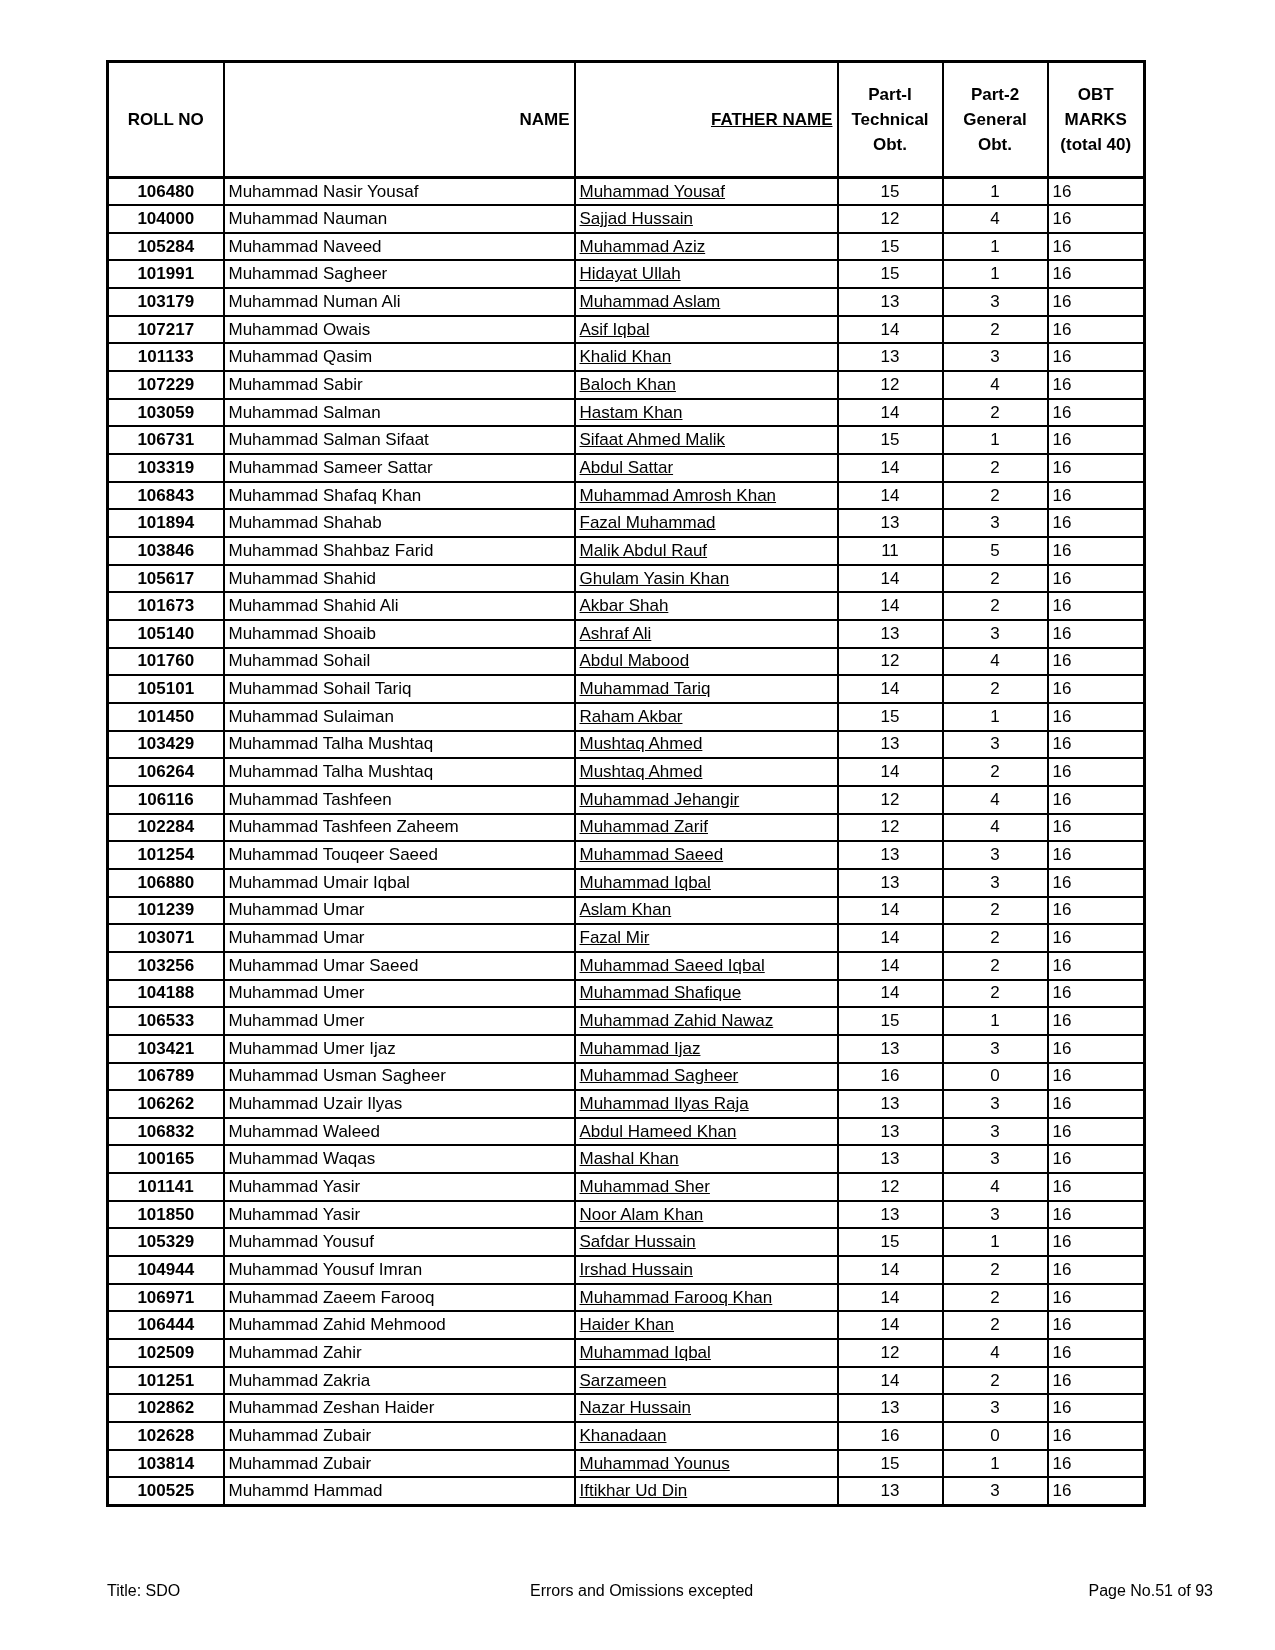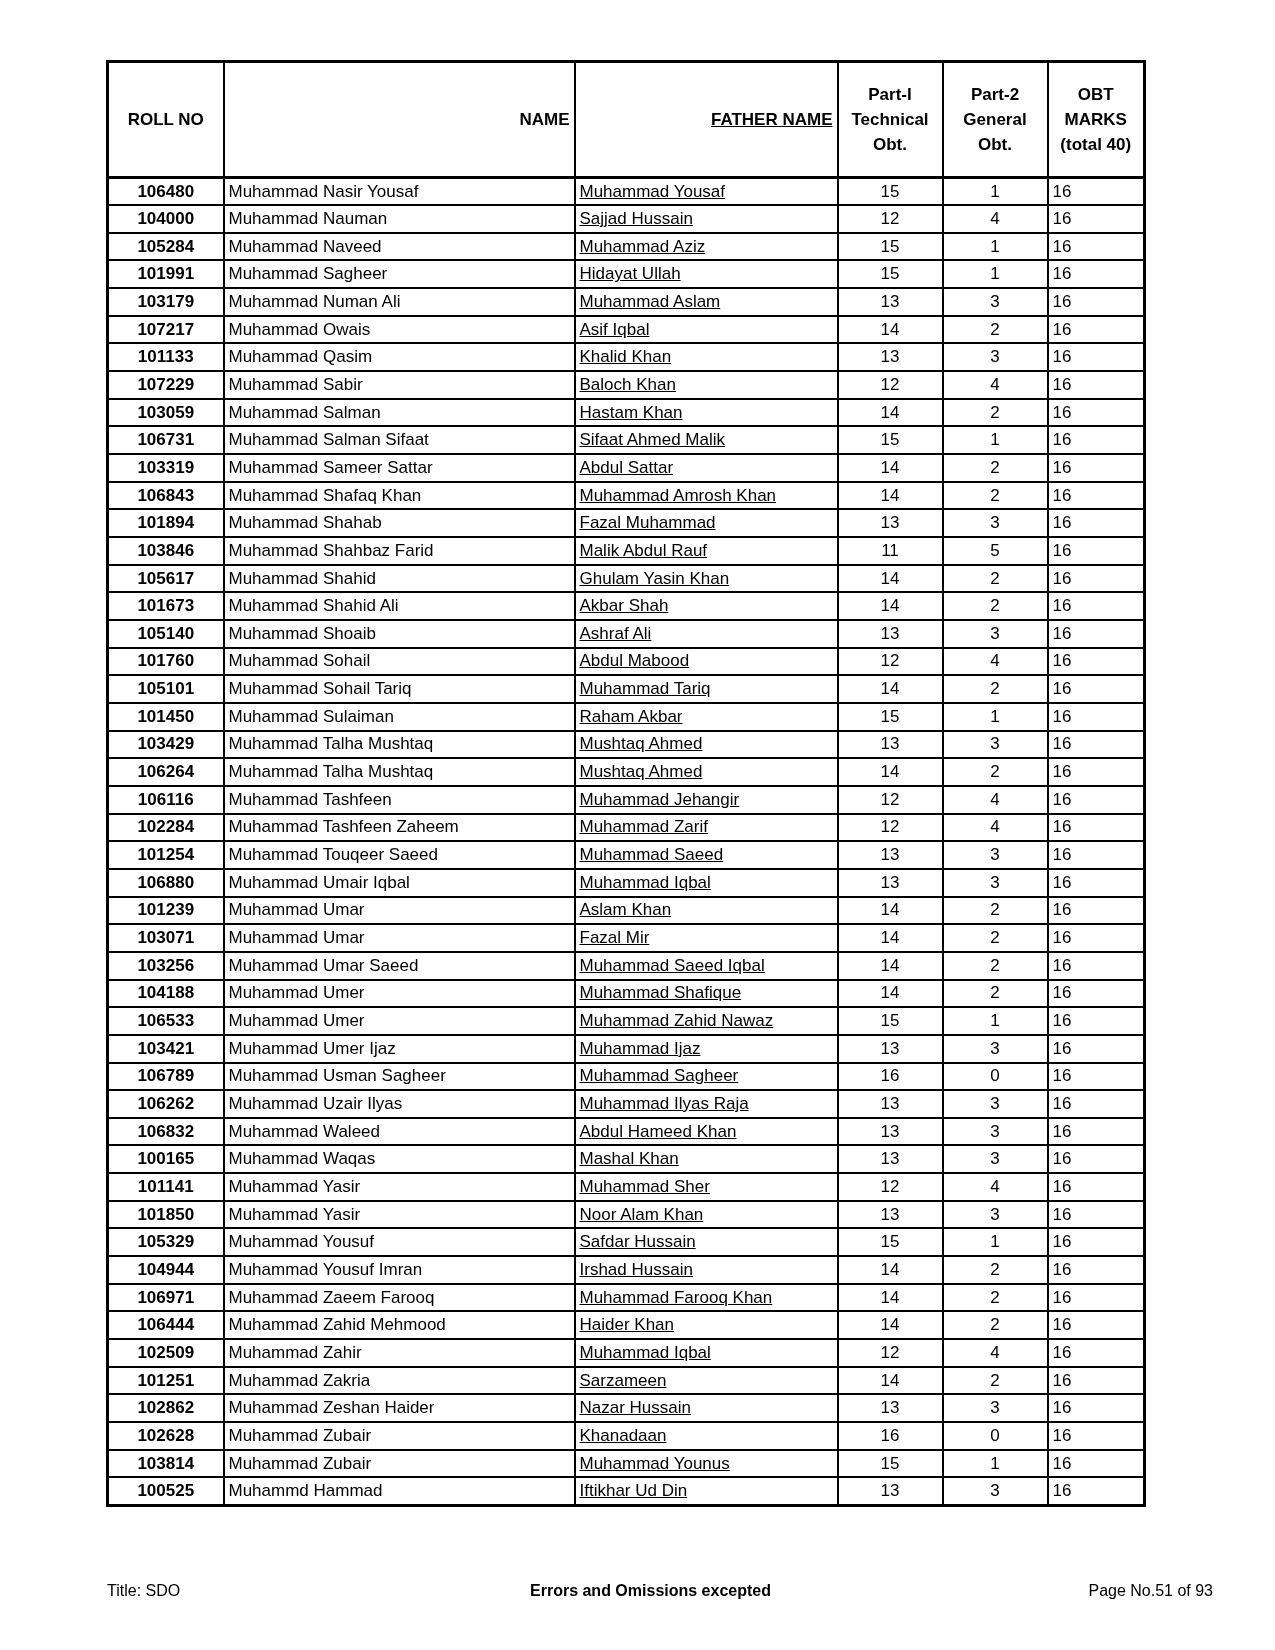--- a/index.html
+++ b/index.html
@@ -25,21 +25,21 @@
   .results-table tbody td { height: 27.66px; font-size: 17px; line-height: 20px; }
   .c-roll { width: 116px; text-align: center; }
   .c-name { width: 351px; text-align: left; }
   .c-father { width: 263px; text-align: left; text-decoration: underline; }
   .c-num { width: 105px; text-align: center; }
   .c-total { width: 97px; }
   th.c-name, th.c-father { text-align: right; }
   td.c-roll { font-weight: bold; }
   .footer { position: absolute; top: 1582px; left: 0; width: 1275px; height: 30px; font-size: 16px; }
   .footer .left { position: absolute; left: 107px; }
-  .footer .center { position: absolute; left: 530px; font-weight: bold; }
+  .footer .center { position: absolute; left: 530px; }
   .footer .right { position: absolute; right: 62px; }
 </style>
 </head>
 <body>
 
 <table class="results-table">
   <thead>
     <tr>
       <th class="c-roll">ROLL NO</th>
       <th class="c-name">NAME</th>

